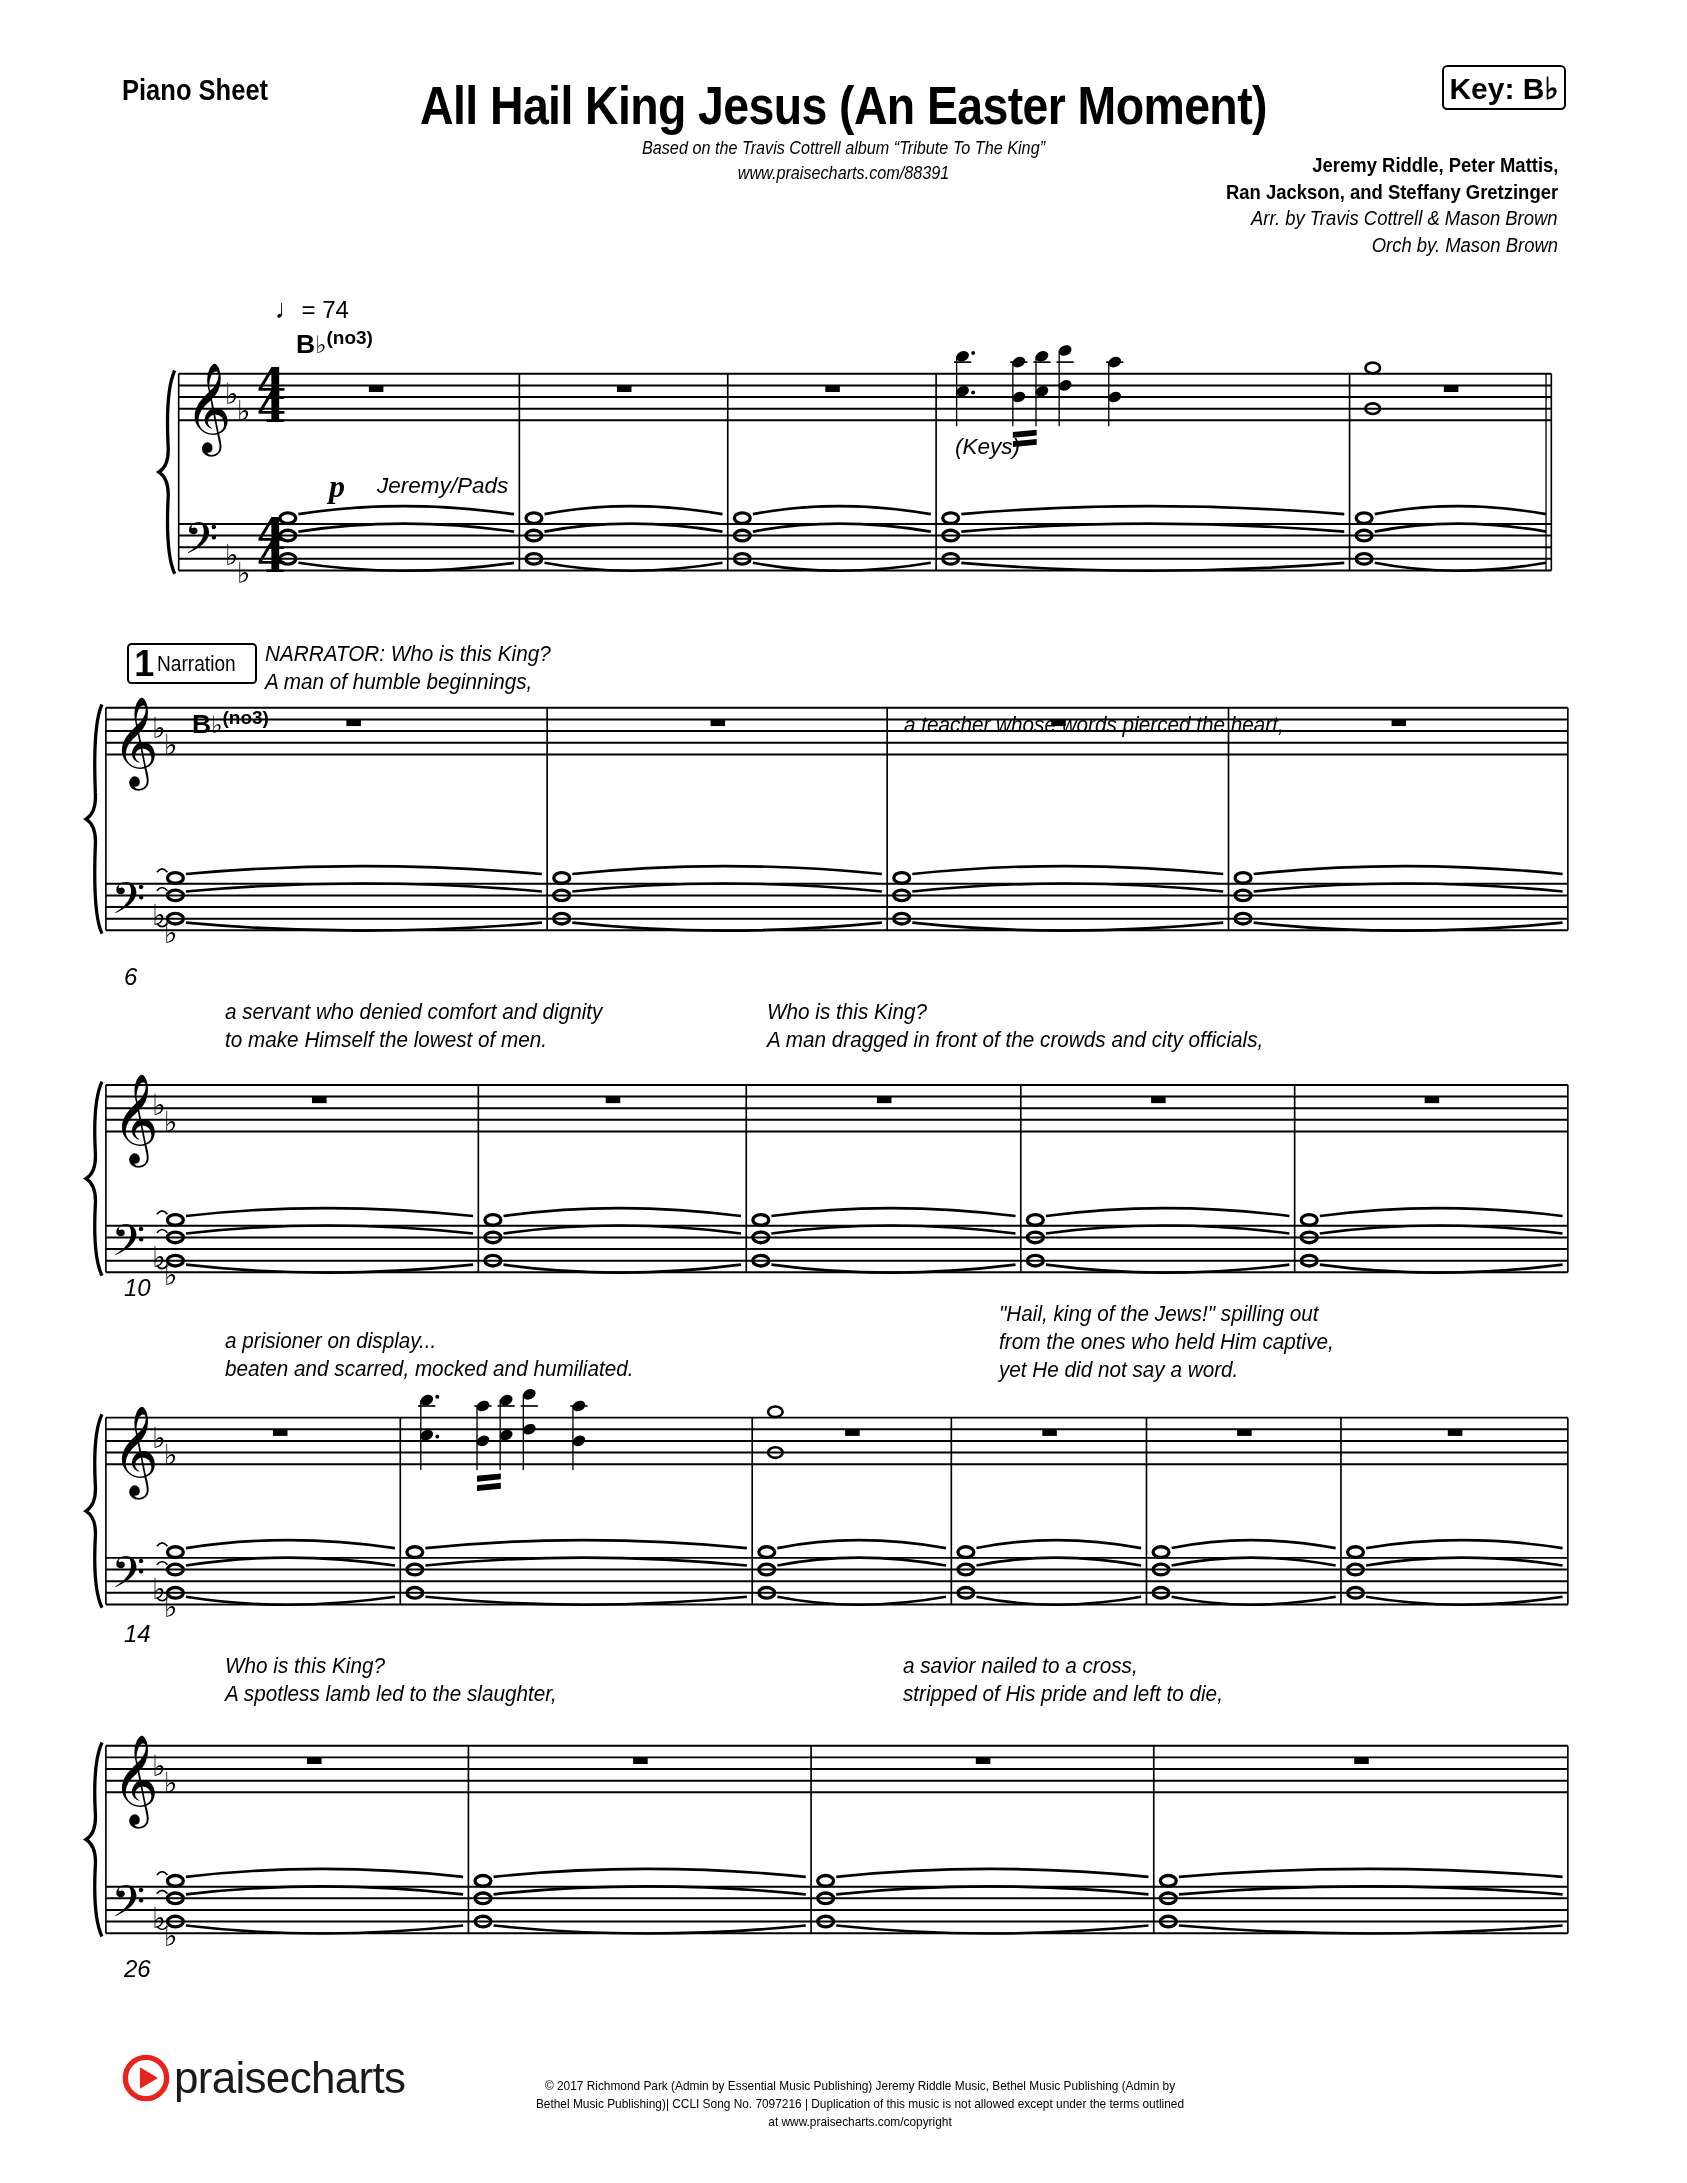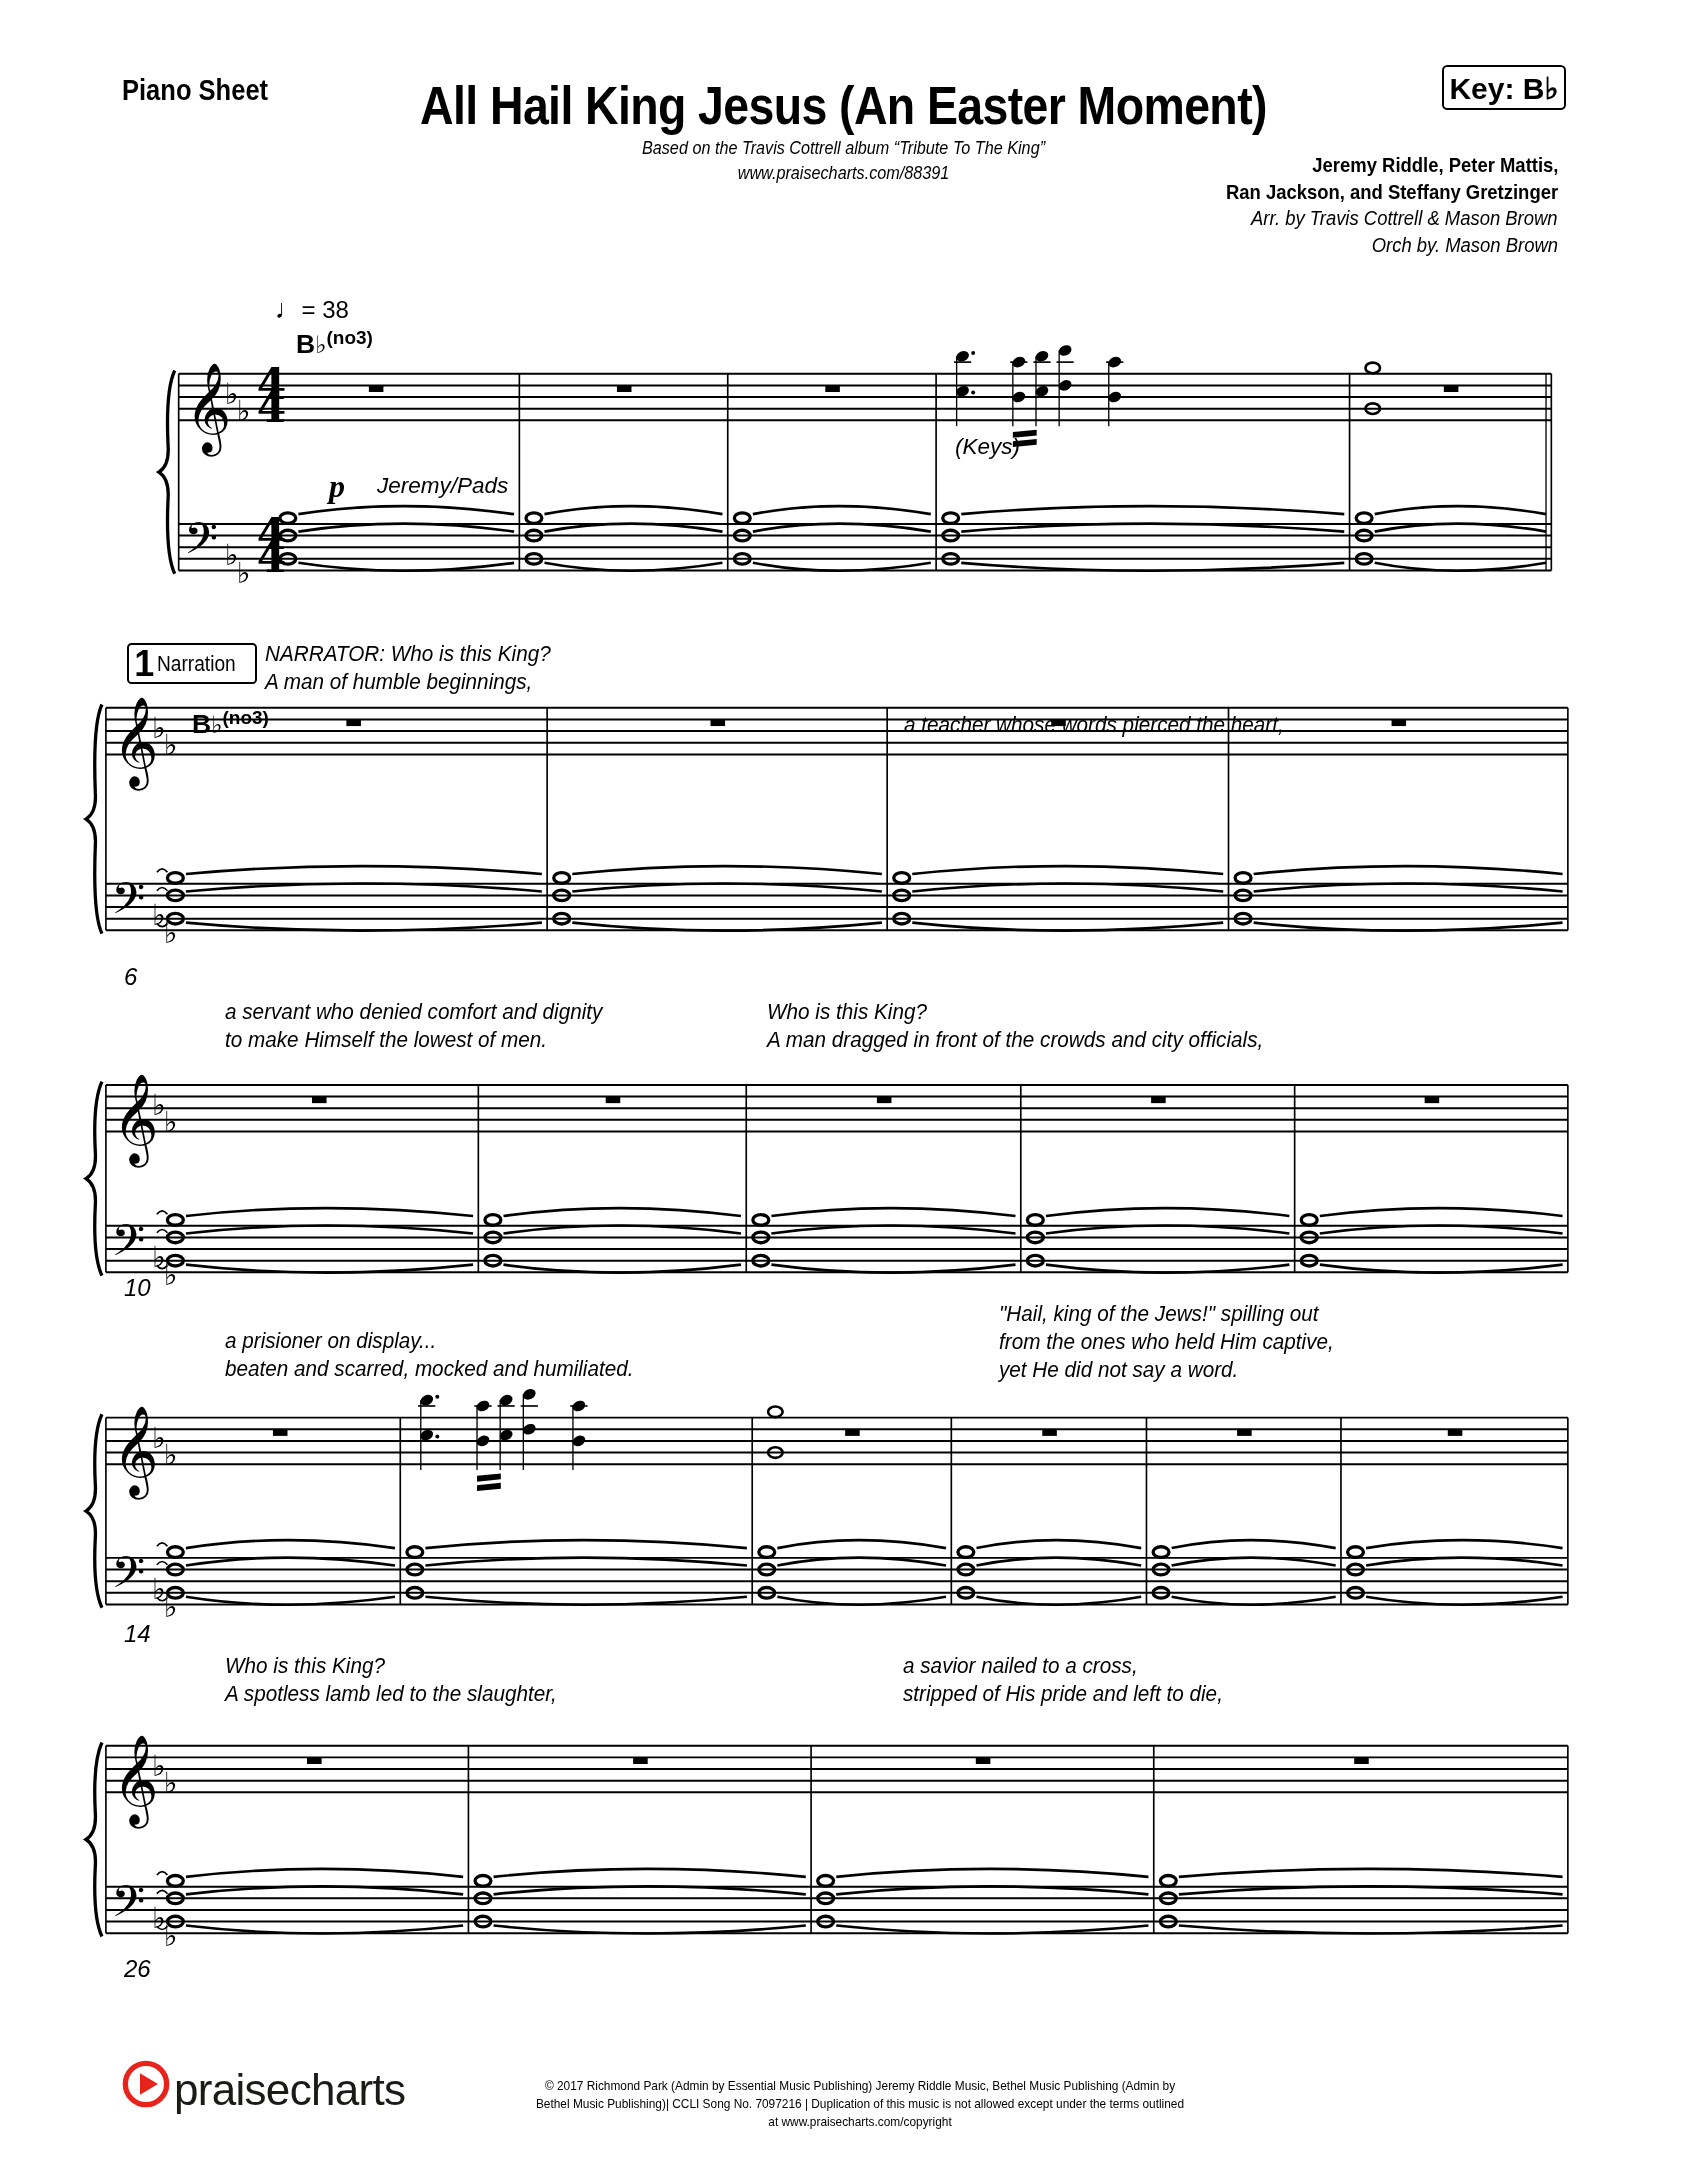--- a/index.html
+++ b/index.html
@@ -21,40 +21,40 @@
   .narr { font-size: 22.5px; font-style: italic; line-height: 28px; white-space: nowrap; transform: scaleX(0.92); transform-origin: left; }
   .measure-num { font-size: 24px; font-style: italic; }
   .rehearsal { left: 127px; top: 643px; height: 41px; border: 2px solid #000; border-radius: 4.6px; padding: 0 5.3px;
                display: flex; align-items: center; box-sizing: border-box; }
   .rehearsal .num { font-size: 36px; font-weight: bold; margin-right: 2.6px; }
   .rehearsal .lbl { font-size: 22.5px; transform: scaleX(0.85); transform-origin: left; display: inline-block; width: 93px; white-space: nowrap; }
   .inst { font-size: 22.5px; font-style: italic; }
   .dyn { font-family: "Liberation Serif", serif; font-style: italic; font-weight: bold; font-size: 32px; }
   svg.sys { position: absolute; left: 0; top: 0; overflow: visible; }
   .footer-logo { left: 122px; top: 2053px; display: flex; align-items: center; }
-  .footer-logo .word { font-size: 44px; color: #1a1a17; margin-left: 4px; letter-spacing: -0.7px; margin-top: 12px; }
+  .footer-logo .word { font-size: 44px; color: #1a1a17; margin-left: 4px; letter-spacing: -0.7px; }
   .copyright { left: 463px; width: 794px; top: 2077px; text-align: center; font-size: 13.2px; line-height: 18px; transform: scaleX(0.9); }
 </style>
 </head>
 <body>
 
 <div class="abs doc-type">Piano Sheet</div>
 <div class="abs title">All Hail King Jesus (An Easter Moment)</div>
 <div class="abs key-box">
   <span>Key: B</span><span>♭</span>
 </div>
 <div class="abs subtitle" style="top:138px">Based on the Travis Cottrell album “Tribute To The King”</div>
 <div class="abs subtitle" style="top:163px">www.praisecharts.com/88391</div>
 <div class="abs credit bold" style="top:153px">Jeremy Riddle, Peter Mattis,</div>
 <div class="abs credit bold" style="top:180px">Ran Jackson, and Steffany Gretzinger</div>
 <div class="abs credit ital" style="top:206px">Arr. by Travis Cottrell &amp; Mason Brown</div>
 <div class="abs credit ital" style="top:233px">Orch by. Mason Brown</div>
 
 <div class="abs tempo">
-  <span style="font-size:26.5px">♩</span><span>= 38</span>
+  <span style="font-size:26.5px">♩</span><span>= 74</span>
 </div>
 <div class="abs chord" style="left:296px;top:327px">
   <span>B</span><span class="flat">♭</span><sup>(no3)</sup>
 </div>
 <div class="abs dyn" style="left:329px;top:468px">p</div>
 <div class="abs inst" style="left:377px;top:473px">Jeremy/Pads</div>
 <div class="abs inst" style="left:955px;top:434px">(Keys)</div>
 
 <div class="abs rehearsal">
   <span class="num">1</span>

